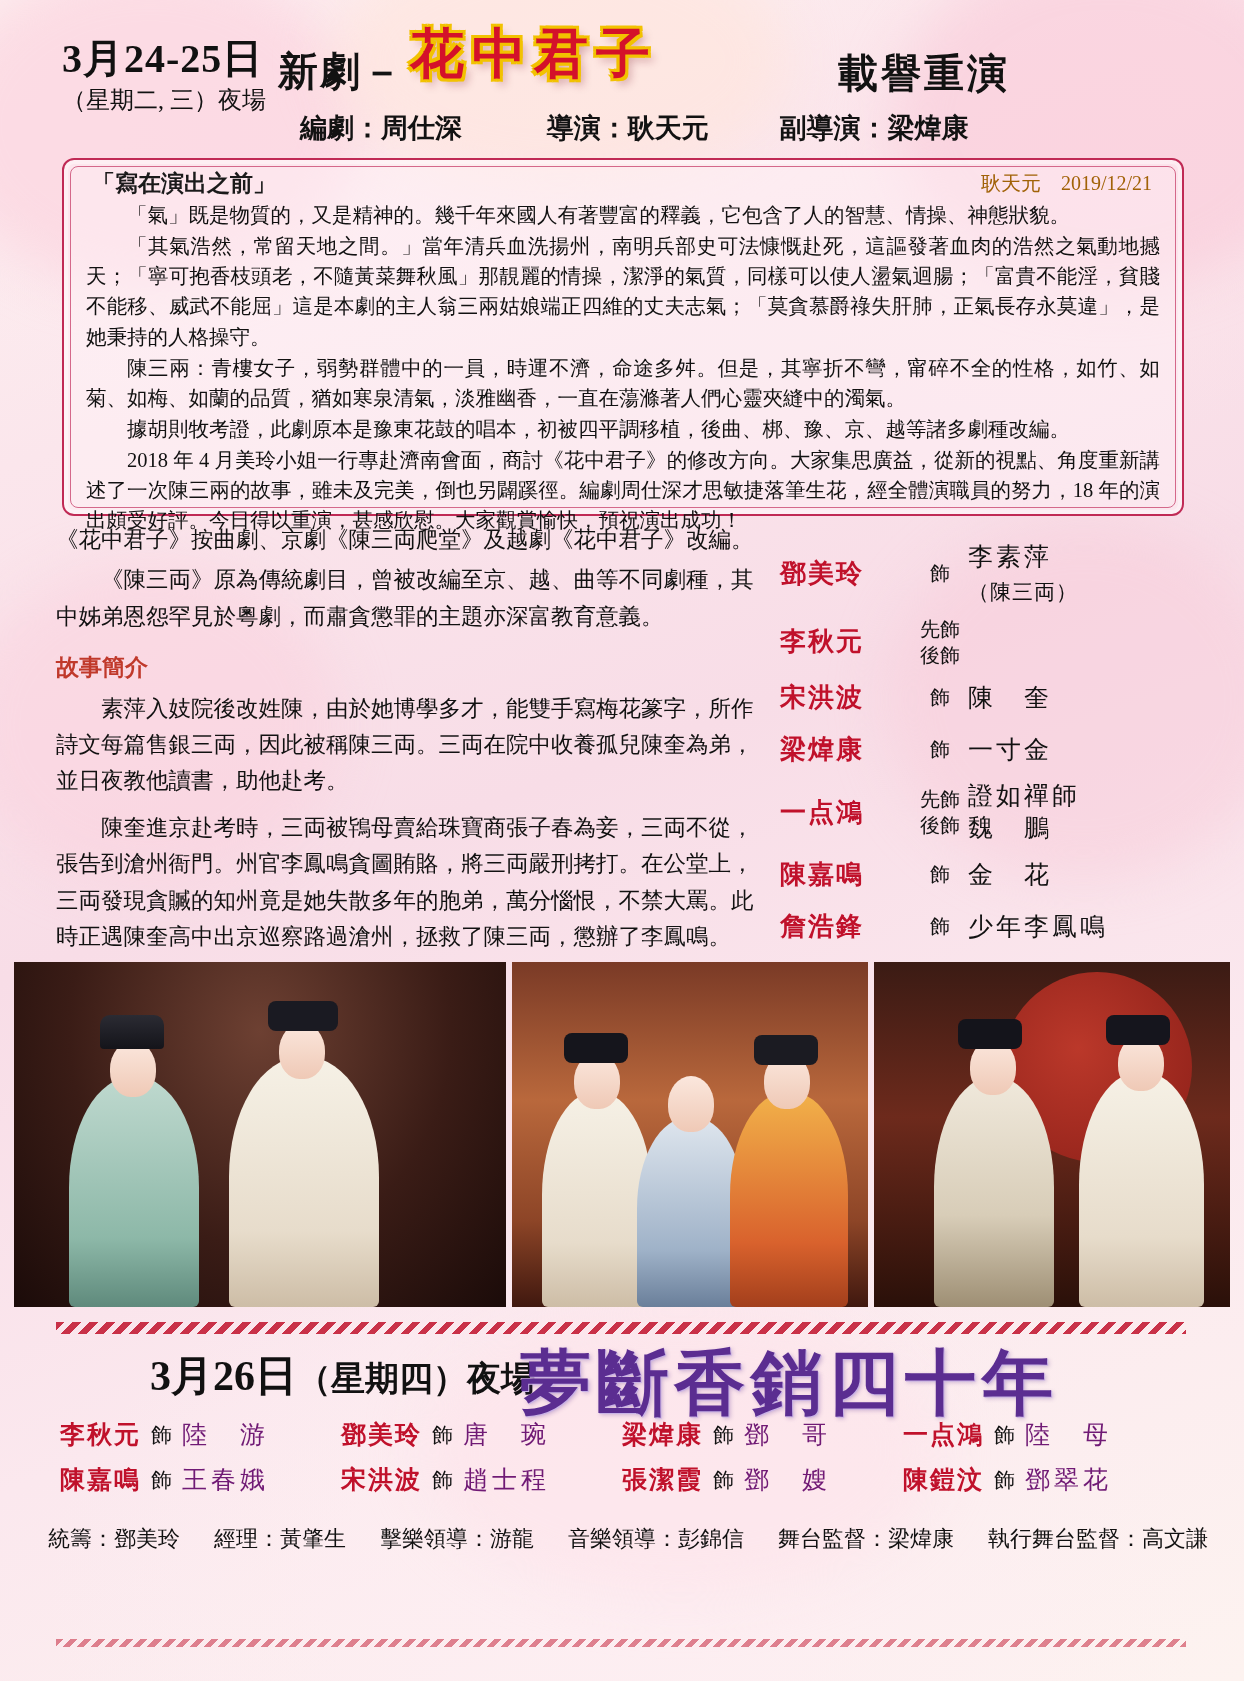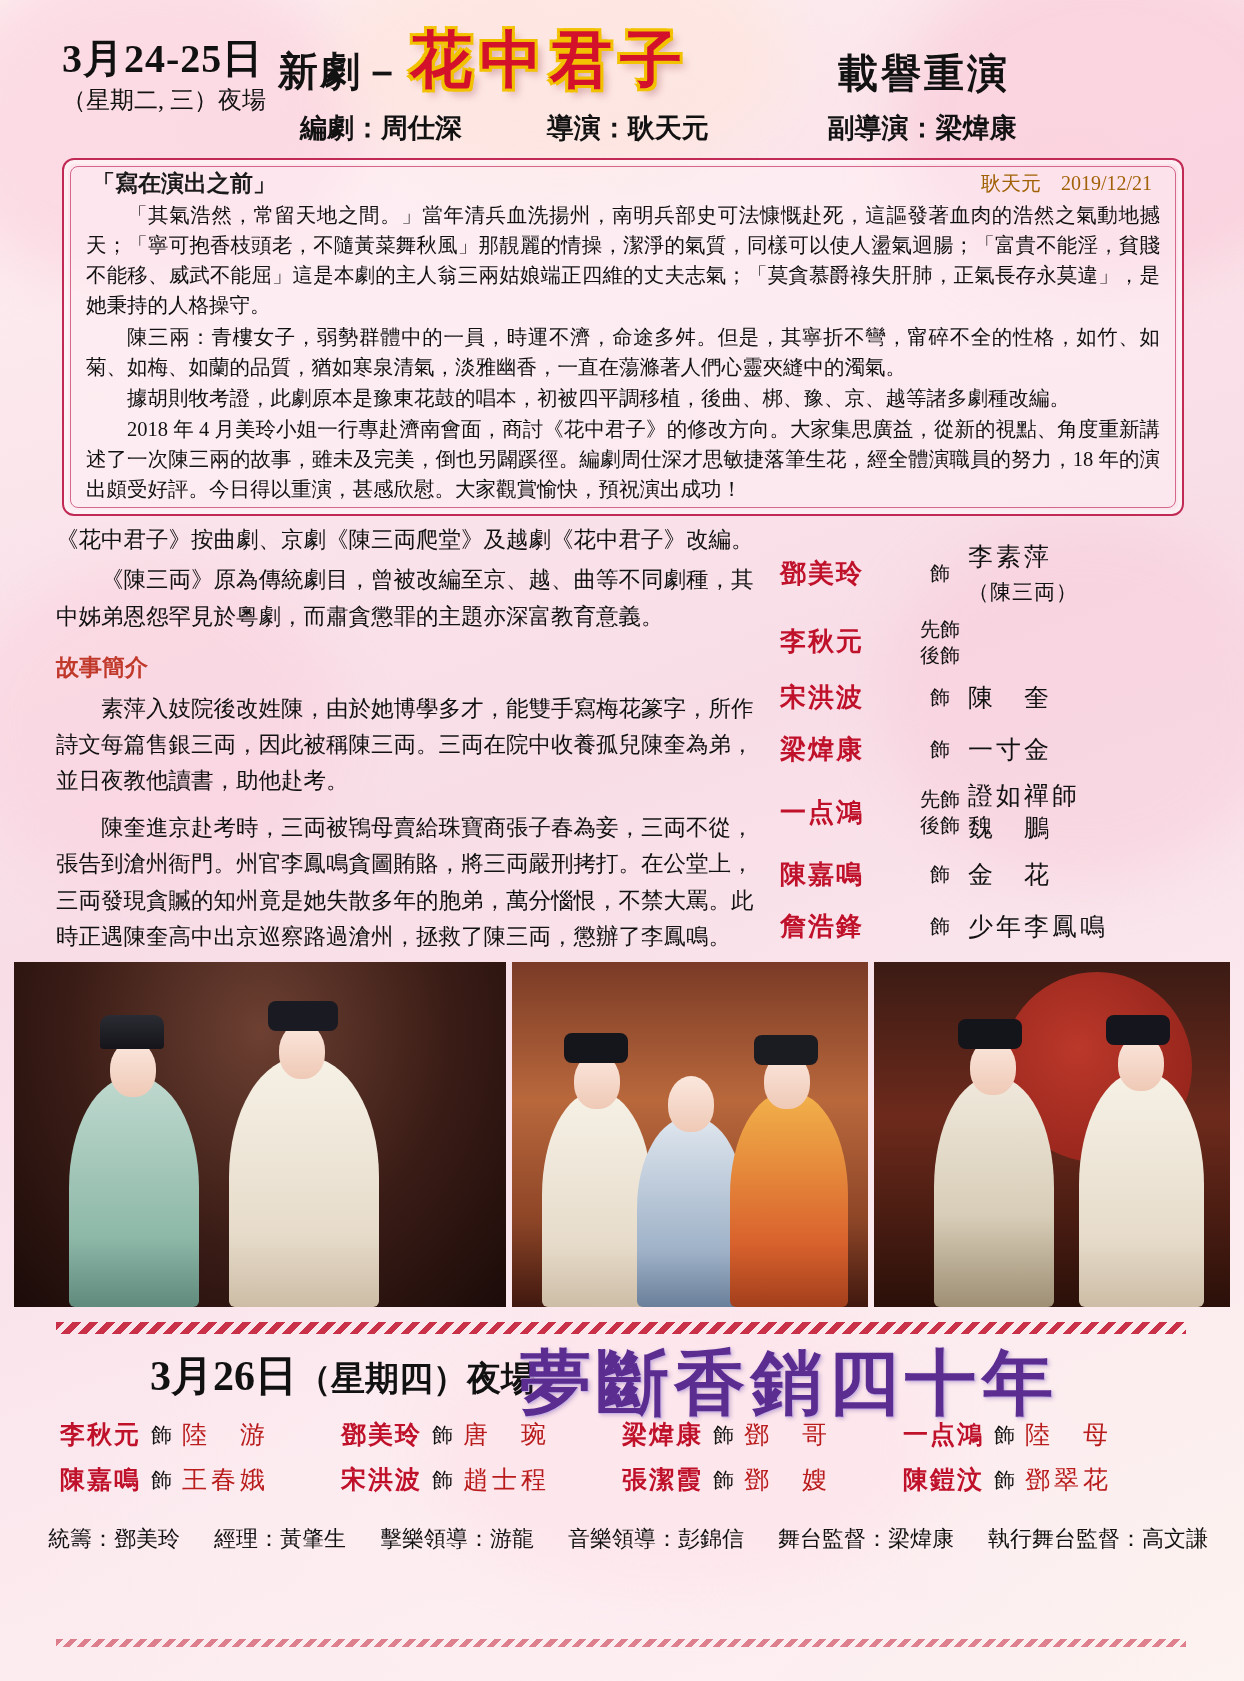--- a/index.html
+++ b/index.html
@@ -23,32 +23,32 @@
   .b4{left:-40px;top:560px;width:380px;height:330px;background:rgba(250,206,220,.45);}
   .b5{right:-40px;top:520px;width:400px;height:360px;background:rgba(249,200,215,.42);}
   .b6{left:420px;top:1300px;width:520px;height:300px;background:rgba(253,226,233,.55);}
 
   
   .header{position:absolute;left:0;top:0;width:1244px;height:160px;}
   .date-block{position:absolute;left:62px;top:38px;text-align:left;}
   .date-main{font-size:40px;font-weight:bold;color:#111;letter-spacing:1px;line-height:1.05;}
   .date-sub{font-size:24px;color:#111;margin-top:4px;}
   .newplay{position:absolute;left:278px;top:44px;font-size:40px;font-weight:bold;color:#121212;letter-spacing:2px;}
-  .bigtitle{position:absolute;left:410px;top:18px;font-size:62px;font-weight:bold;color:#d4112a;
+  .bigtitle{position:absolute;left:410px;top:18px;font-size:54px;font-weight:bold;color:#d4112a;
     letter-spacing:8px;
     text-shadow:
       2px 0 0 #f2c200, -2px 0 0 #f2c200, 0 2px 0 #f2c200, 0 -2px 0 #f2c200,
       3px 3px 0 #f2c200, -3px 3px 0 #f2c200, 3px -3px 0 #f2c200, -3px -3px 0 #f2c200,
       5px 6px 8px rgba(120,20,40,.35);
   }
   .encore{position:absolute;left:838px;top:46px;font-size:40px;font-weight:bold;color:#121212;letter-spacing:3px;}
   .credits{position:absolute;left:300px;top:110px;width:900px;font-size:27px;color:#121212;font-weight:bold;}
   .credits span{display:inline-block;}
   .c1{margin-right:78px;}
-  .c2{margin-right:112px;}
+  .c2{margin-right:64px;}
 
   
   .preface{position:absolute;left:62px;top:158px;width:1118px;height:354px;
     border:2px solid #c02a55;border-radius:12px;background:rgba(255,244,248,.45);
     box-shadow:inset 0 0 0 4px rgba(255,255,255,.35);}
   .preface-inner{position:absolute;left:6px;top:6px;right:6px;bottom:6px;border:1px solid #d4688a;border-radius:8px;}
   .pref-title{position:absolute;left:28px;top:8px;font-size:23px;font-weight:bold;color:#1a1a1a;}
   .pref-meta{position:absolute;right:30px;top:10px;font-size:20px;color:#a16207;}
   .pref-body{position:absolute;left:22px;right:22px;top:40px;font-size:20.5px;line-height:1.47;color:#111;text-align:justify;}
   .pref-body p{margin:0 0 1px 0;text-indent:2em;}
@@ -106,21 +106,21 @@
   .show2-date .num{font-size:42px;margin-top:46px;}
   .show2-title{position:absolute;left:520px;top:1336px;font-size:71px;font-weight:bold;
     color:#5b2d91;letter-spacing:6px;
     text-shadow:1px 1px 0 #c9b3e6,2px 2px 4px rgba(90,45,145,.3);}
 
   .cast2{position:absolute;left:60px;top:1418px;width:1124px;}
   .cast2 .r{display:flex;margin-bottom:12px;}
   .cast2 .cell{flex:1;display:flex;align-items:center;justify-content:flex-start;}
   .cast2 .nm{font-size:25px;font-weight:bold;color:#c0112b;letter-spacing:2px;margin-right:10px;}
   .cast2 .sh{font-size:21px;color:#111;margin-right:10px;}
-  .cast2 .rl{font-size:25px;color:#b91c1c;letter-spacing:4px;}
+  .cast2 .rl{font-size:25px;color:#701a75;letter-spacing:4px;}
 
   .crew{position:absolute;left:48px;top:1524px;width:1160px;display:flex;justify-content:space-between;
     font-size:22px;color:#111;}
   .crew .item{white-space:nowrap;}
 </style>
 </head>
 <body>
 
 <div class="page">
 
@@ -144,20 +144,21 @@
       <span class="c2">導演：耿天元</span>
       <span>副導演：梁煒康</span>
     </div>
   </div>
 
   <div class="preface">
     <div class="preface-inner"></div>
     <div class="pref-title">「寫在演出之前」</div>
     <div class="pref-meta">耿天元　2019/12/21</div>
     <div class="pref-body">
+      <p>「氣」既是物質的，又是精神的。幾千年來國人有著豐富的釋義，它包含了人的智慧、情操、神態狀貌。</p>
       <p>「其氣浩然，常留天地之間。」當年清兵血洗揚州，南明兵部史可法慷慨赴死，這謳發著血肉的浩然之氣動地撼天；「寧可抱香枝頭老，不隨黃菜舞秋風」那靚麗的情操，潔淨的氣質，同樣可以使人盪氣迴腸；「富貴不能淫，貧賤不能移、威武不能屈」這是本劇的主人翁三兩姑娘端正四維的丈夫志氣；「莫貪慕爵祿失肝肺，正氣長存永莫違」，是她秉持的人格操守。</p>
       <p>陳三兩：青樓女子，弱勢群體中的一員，時運不濟，命途多舛。但是，其寧折不彎，甯碎不全的性格，如竹、如菊、如梅、如蘭的品質，猶如寒泉清氣，淡雅幽香，一直在蕩滌著人們心靈夾縫中的濁氣。</p>
       <p>據胡則牧考證，此劇原本是豫東花鼓的唱本，初被四平調移植，後曲、梆、豫、京、越等諸多劇種改編。</p>
       <p>2018 年 4 月美玲小姐一行專赴濟南會面，商討《花中君子》的修改方向。大家集思廣益，從新的視點、角度重新講述了一次陳三兩的故事，雖未及完美，倒也另闢蹊徑。編劇周仕深才思敏捷落筆生花，經全體演職員的努力，18 年的演出頗受好評。今日得以重演，甚感欣慰。大家觀賞愉快，預祝演出成功！</p>
     </div>
   </div>
 
   <div class="syn">
     <p class="lead">《花中君子》按曲劇、京劇《陳三両爬堂》及越劇《花中君子》改編。</p>
     <p class="lead2">《陳三両》原為傳統劇目，曾被改編至京、越、曲等不同劇種，其中姊弟恩怨罕見於粵劇，而肅貪懲罪的主題亦深富教育意義。</p>

